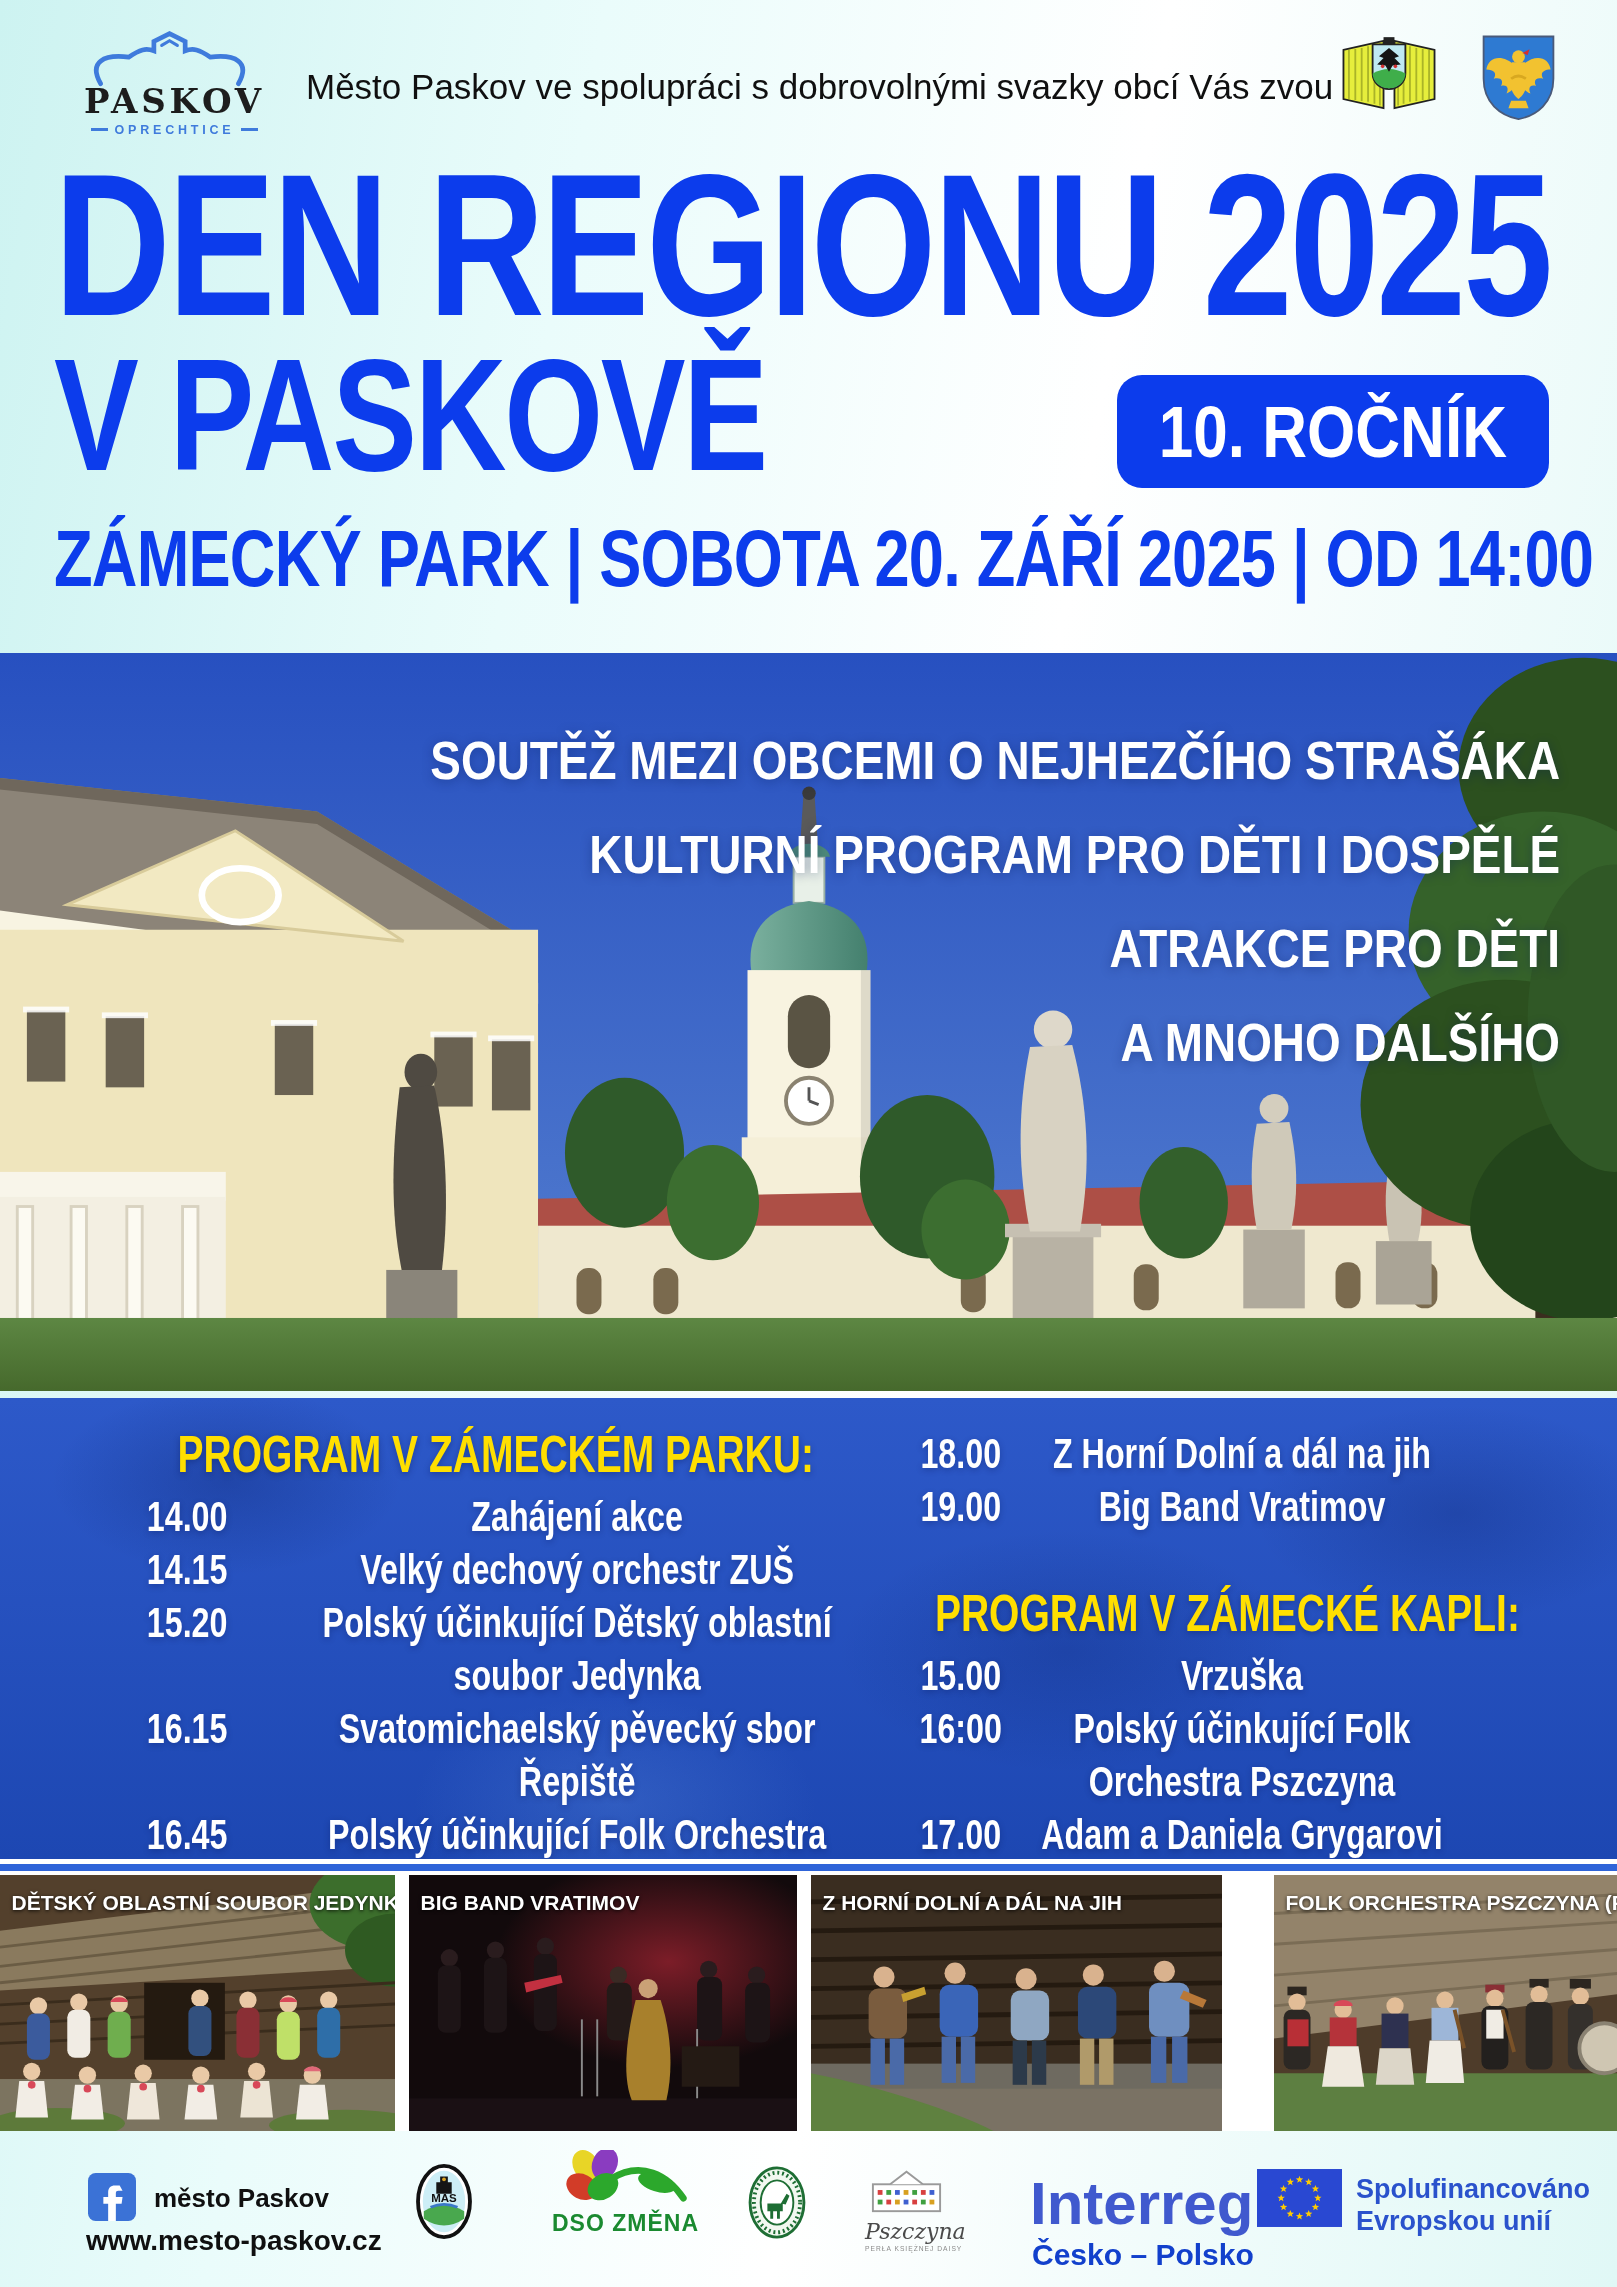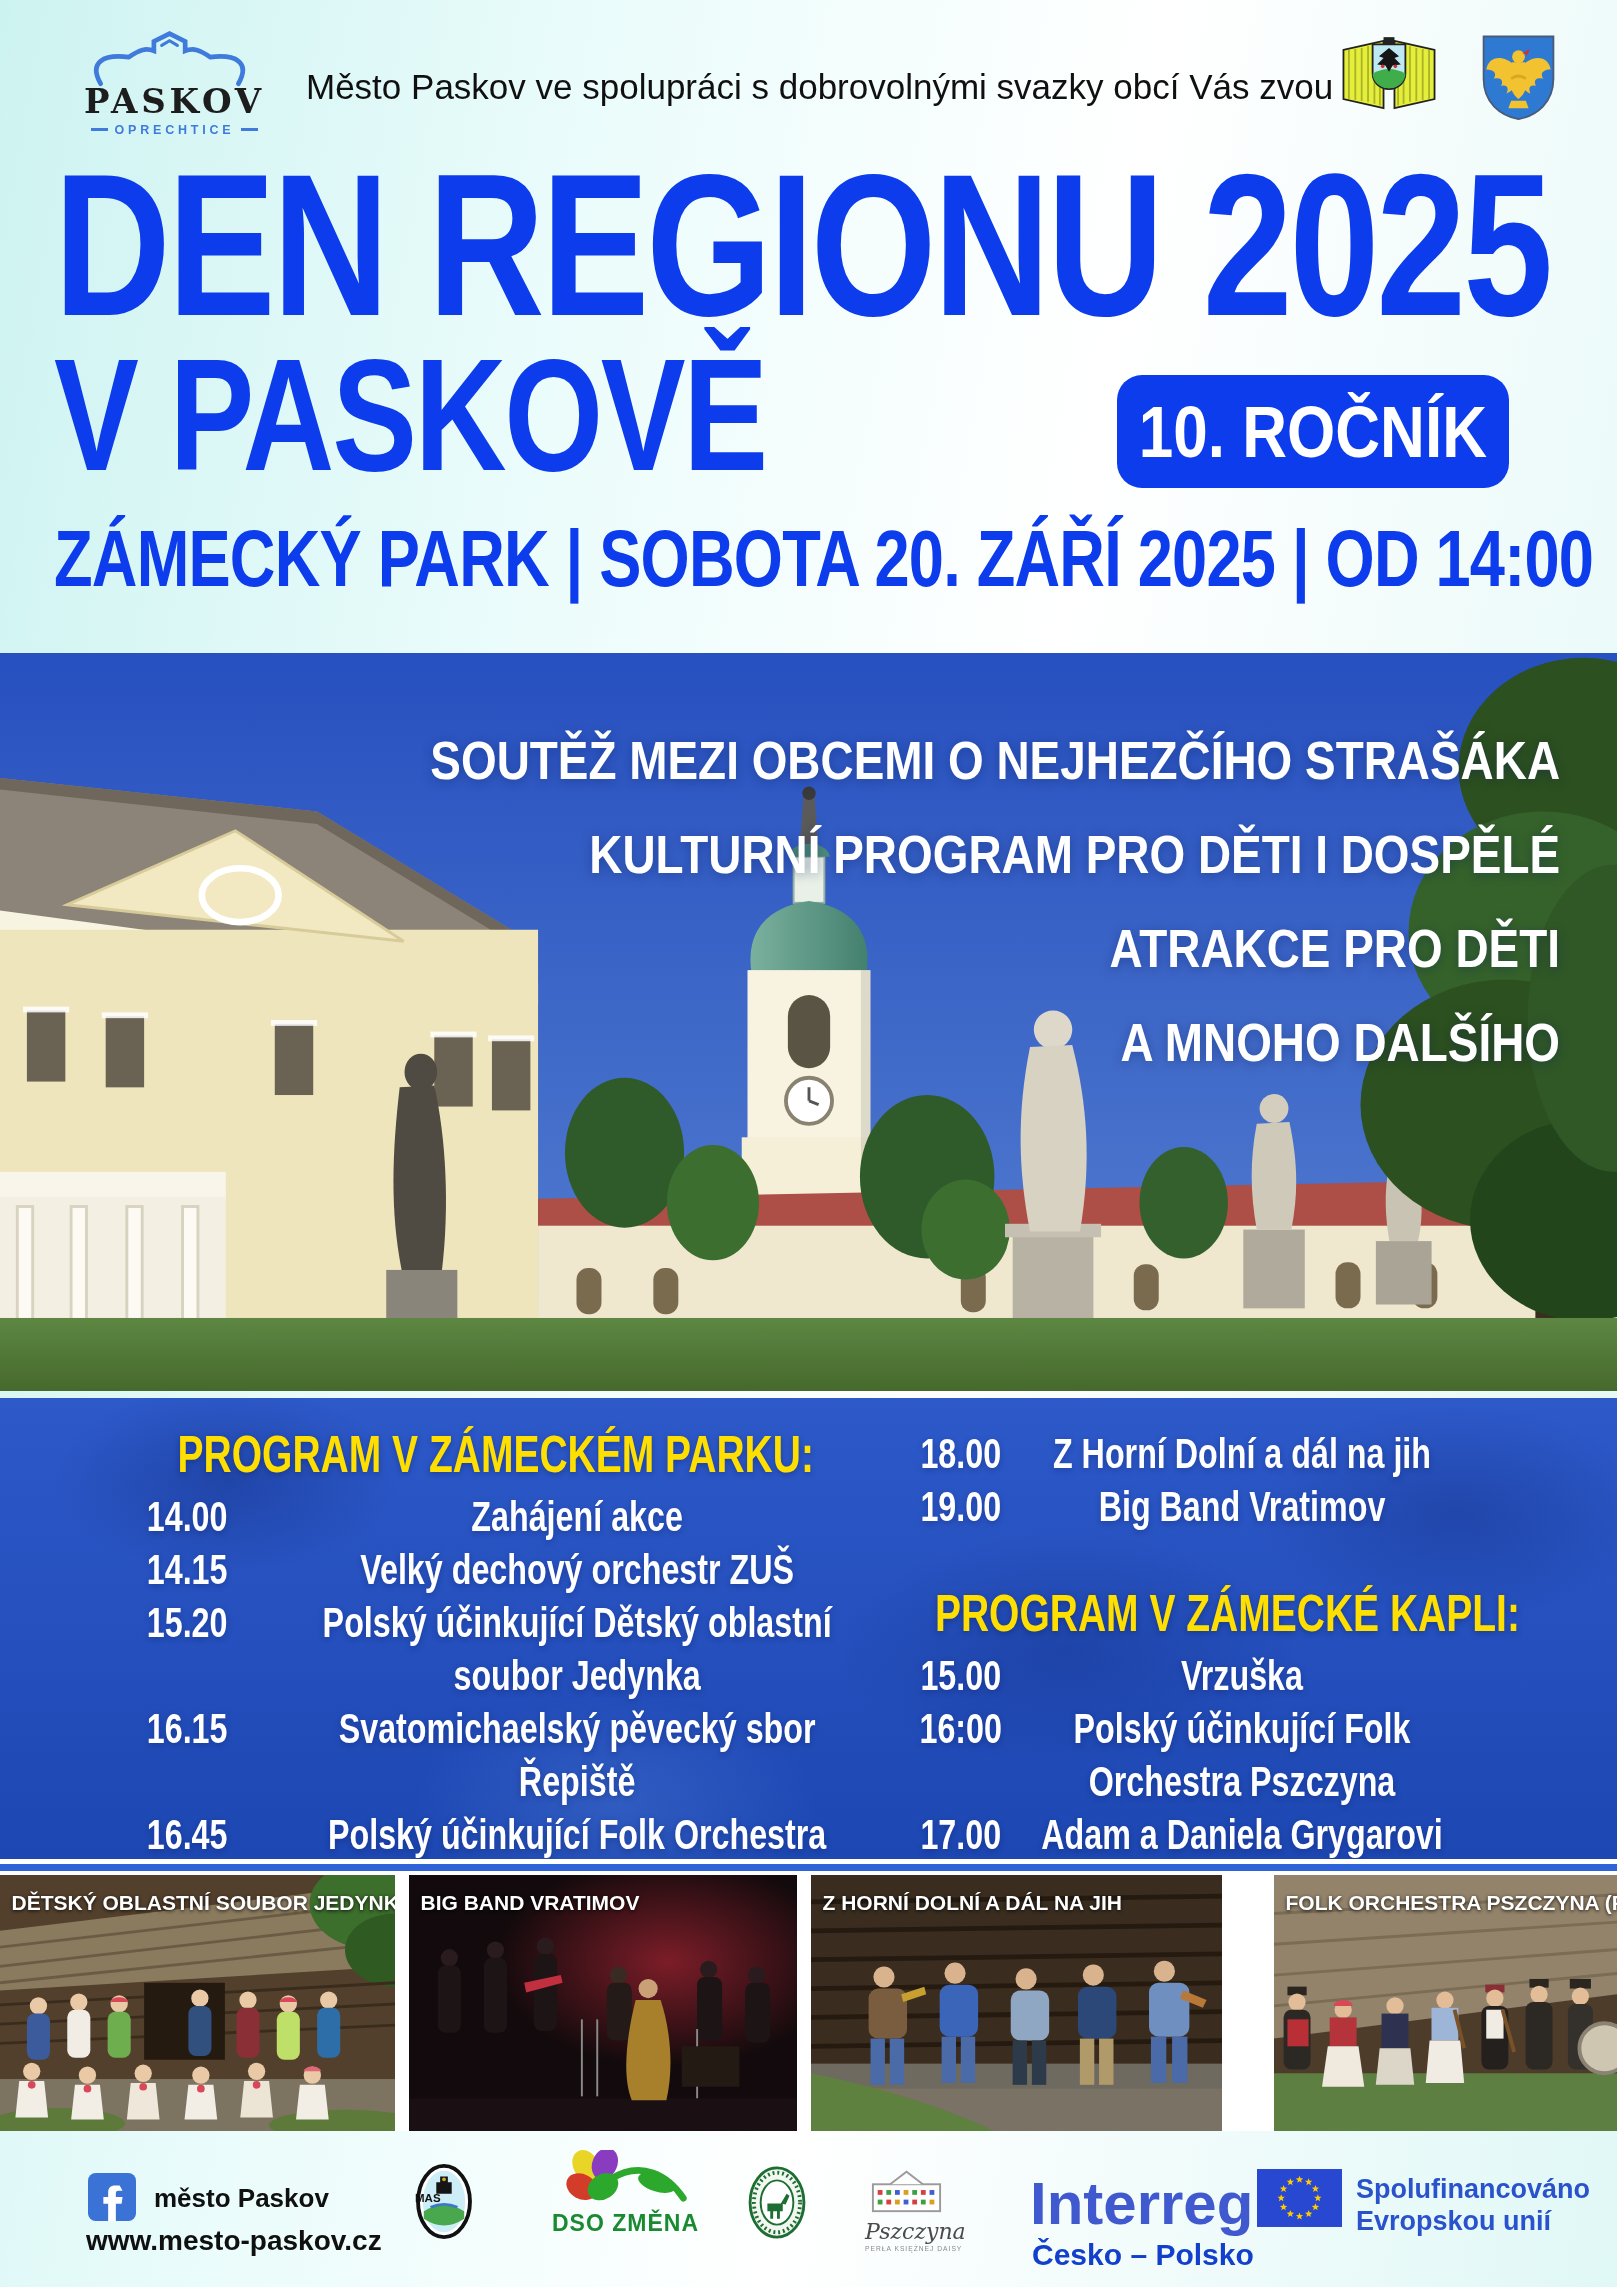--- a/index.html
+++ b/index.html
@@ -21,21 +21,21 @@
   .logo-sub span{font-size:12.5px;font-weight:700;color:#3f7bdc;letter-spacing:3.8px;}
   .invite{left:306px;top:67px;font-size:35px;color:#101010;white-space:nowrap;}
   .emblem1{left:1338px;top:35px;}
   .emblem2{left:1478px;top:31px;}
 
   
   .title1{left:54px;top:144px;line-height:202px;white-space:nowrap;}
   .title1 span{font-size:202px;font-weight:800;letter-spacing:-3.8px;color:#0c3cec;transform:scaleX(.8);}
   .title2{left:54px;top:334px;line-height:163px;white-space:nowrap;}
   .title2 span{font-size:159px;font-weight:800;letter-spacing:-2.9px;color:#0c3cec;transform:scaleX(.8);}
-  .badge{left:1117px;top:375px;width:392px;height:113px;border-radius:25px;background:#0c3cec;
+  .badge{left:1117px;top:375px;width:432px;height:113px;border-radius:25px;background:#0c3cec;
          display:flex;align-items:center;justify-content:center;}
   .badge span{font-size:73px;font-weight:800;color:#fff;transform:scaleX(.85);white-space:nowrap;}
   .infoline{left:54px;top:515px;line-height:88px;white-space:nowrap;}
   .infoline span{font-size:79px;font-weight:800;letter-spacing:-1px;color:#0c3cec;transform:scaleX(.8);}
 
   
   .hero{left:0;top:653px;width:1618px;height:738px;overflow:hidden;}
   .hero svg{display:block;}
   .hero-overlay{position:absolute;top:60px;right:58px;text-align:right;}
   .hl{display:block;height:94px;line-height:94px;white-space:nowrap;}
@@ -76,21 +76,21 @@
   .photo svg{display:block;width:100%;height:100%;}
   .cap{position:absolute;top:15.4px;left:11.5px;line-height:25px;white-space:nowrap;}
   .cap span{font-size:21px;font-weight:800;color:#fff;transform:scaleX(.85);
             text-shadow:0 1px 3.8px rgba(0,0,0,.85);white-space:nowrap;}
 
   
   .fb{left:88px;top:2173px;width:48px;height:48px;border-radius:7.7px;background:#3b72d6;}
   .fb-label{left:154px;top:2183px;font-size:26px;font-weight:700;color:#101010;white-space:nowrap;}
   .site{left:86px;top:2225px;font-size:28px;font-weight:700;color:#101010;white-space:nowrap;}
   .mas{left:415px;top:2163px;width:58px;height:77px;}
-  .mas-label{left:415px;top:2192px;width:58px;font-size:11.5px;font-weight:700;color:#111;}
+  .mas-label{left:415px;top:2192px;width:58px;text-align:center;font-size:11.5px;font-weight:700;color:#111;}
   .dso{left:557px;top:2150px;width:134px;height:60px;}
   .dso-label{left:544px;top:2210px;width:163px;text-align:center;font-size:23px;font-weight:800;color:#1a8a30;letter-spacing:1px;}
   .gremblem{left:747px;top:2165px;width:60px;height:75px;}
   .psz{left:865px;top:2167px;width:92px;}
   .psz-label{font-family:"DejaVu Serif","Liberation Serif",serif;font-style:italic;font-size:22px;color:#4a4a4a;margin-top:0px;}
   .psz-sub{font-size:6.7px;color:#8a8a8a;letter-spacing:1px;margin-top:1px;white-space:nowrap;}
   .interreg{left:1030px;top:2169px;font-size:60px;font-weight:700;color:#4059ce;letter-spacing:0px;}
   .czpl{left:1032px;top:2238px;font-size:30px;font-weight:800;color:#1240cc;white-space:nowrap;}
   .euflag{left:1257px;top:2169px;}
   .eutext{left:1356px;top:2173px;font-size:27px;font-weight:700;color:#2a52cc;line-height:32px;white-space:nowrap;}

